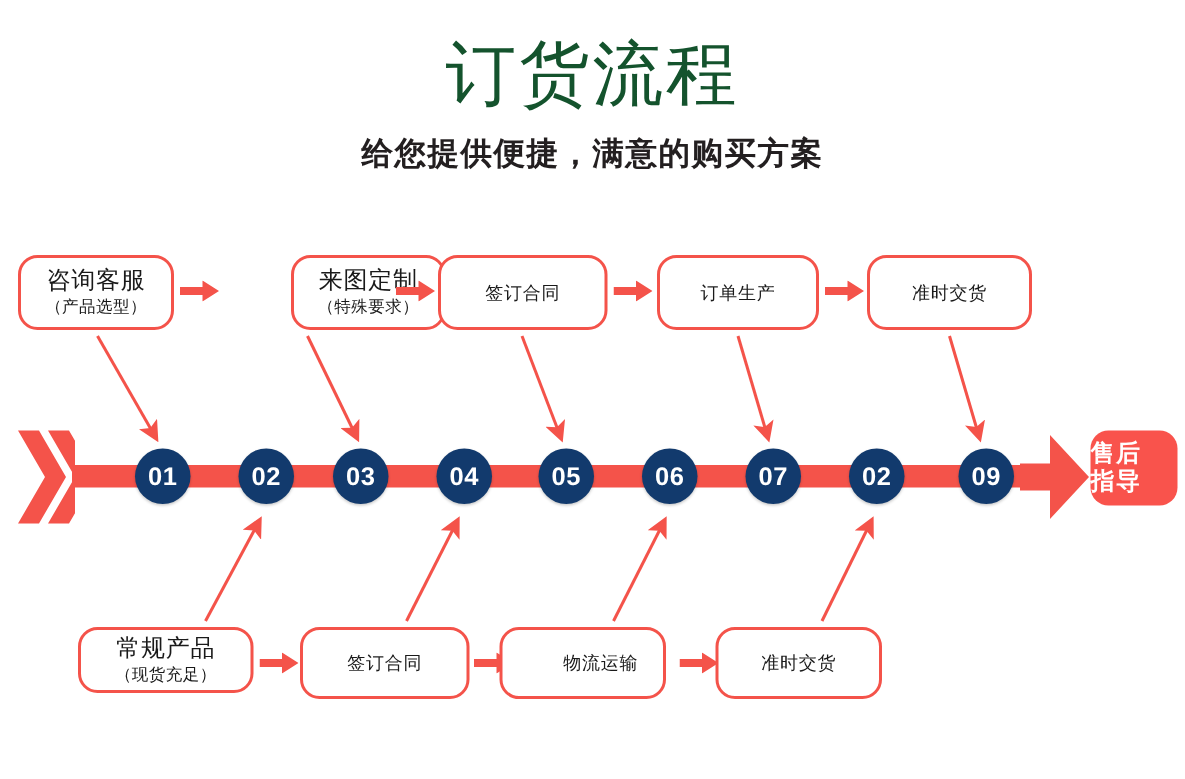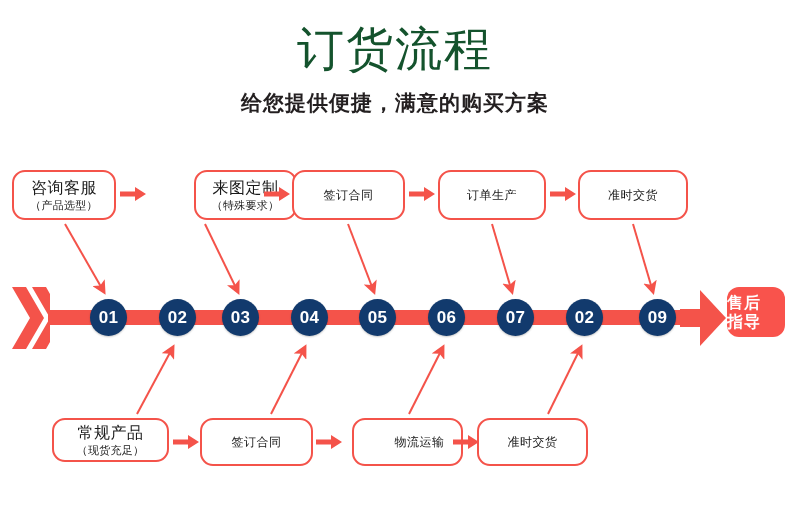--- a/index.html
+++ b/index.html
@@ -230,21 +230,21 @@
 </svg>
 
 <div class="step-box single" style="left:200px; top:418px; width:113px; height:48px;">
   <span class="bx-main">签订合同</span>
 </div>
 
 <svg class="mini-arrow" style="left:316px; top:435px; width:26px;" viewBox="0 0 26 14">
   <path d="M0,4.4 H15 V0 L26,7 L15,14 V9.6 H0 Z" fill="#f4534a"></path>
 </svg>
 
-<div class="step-box single" style="left:352px; top:418px; width:111px; height:48px;padding-left:24px;">
+<div class="step-box single" style="left:333px; top:418px; width:111px; height:48px;padding-left:24px;">
   <span class="bx-main">物流运输</span>
 </div>
 
 <svg class="mini-arrow" style="left:453px; top:435px; width:26px;" viewBox="0 0 26 14">
   <path d="M0,4.4 H15 V0 L26,7 L15,14 V9.6 H0 Z" fill="#f4534a"></path>
 </svg>
 
 <div class="step-box single" style="left:477px; top:418px; width:111px; height:48px;">
   <span class="bx-main">准时交货</span>
 </div>

